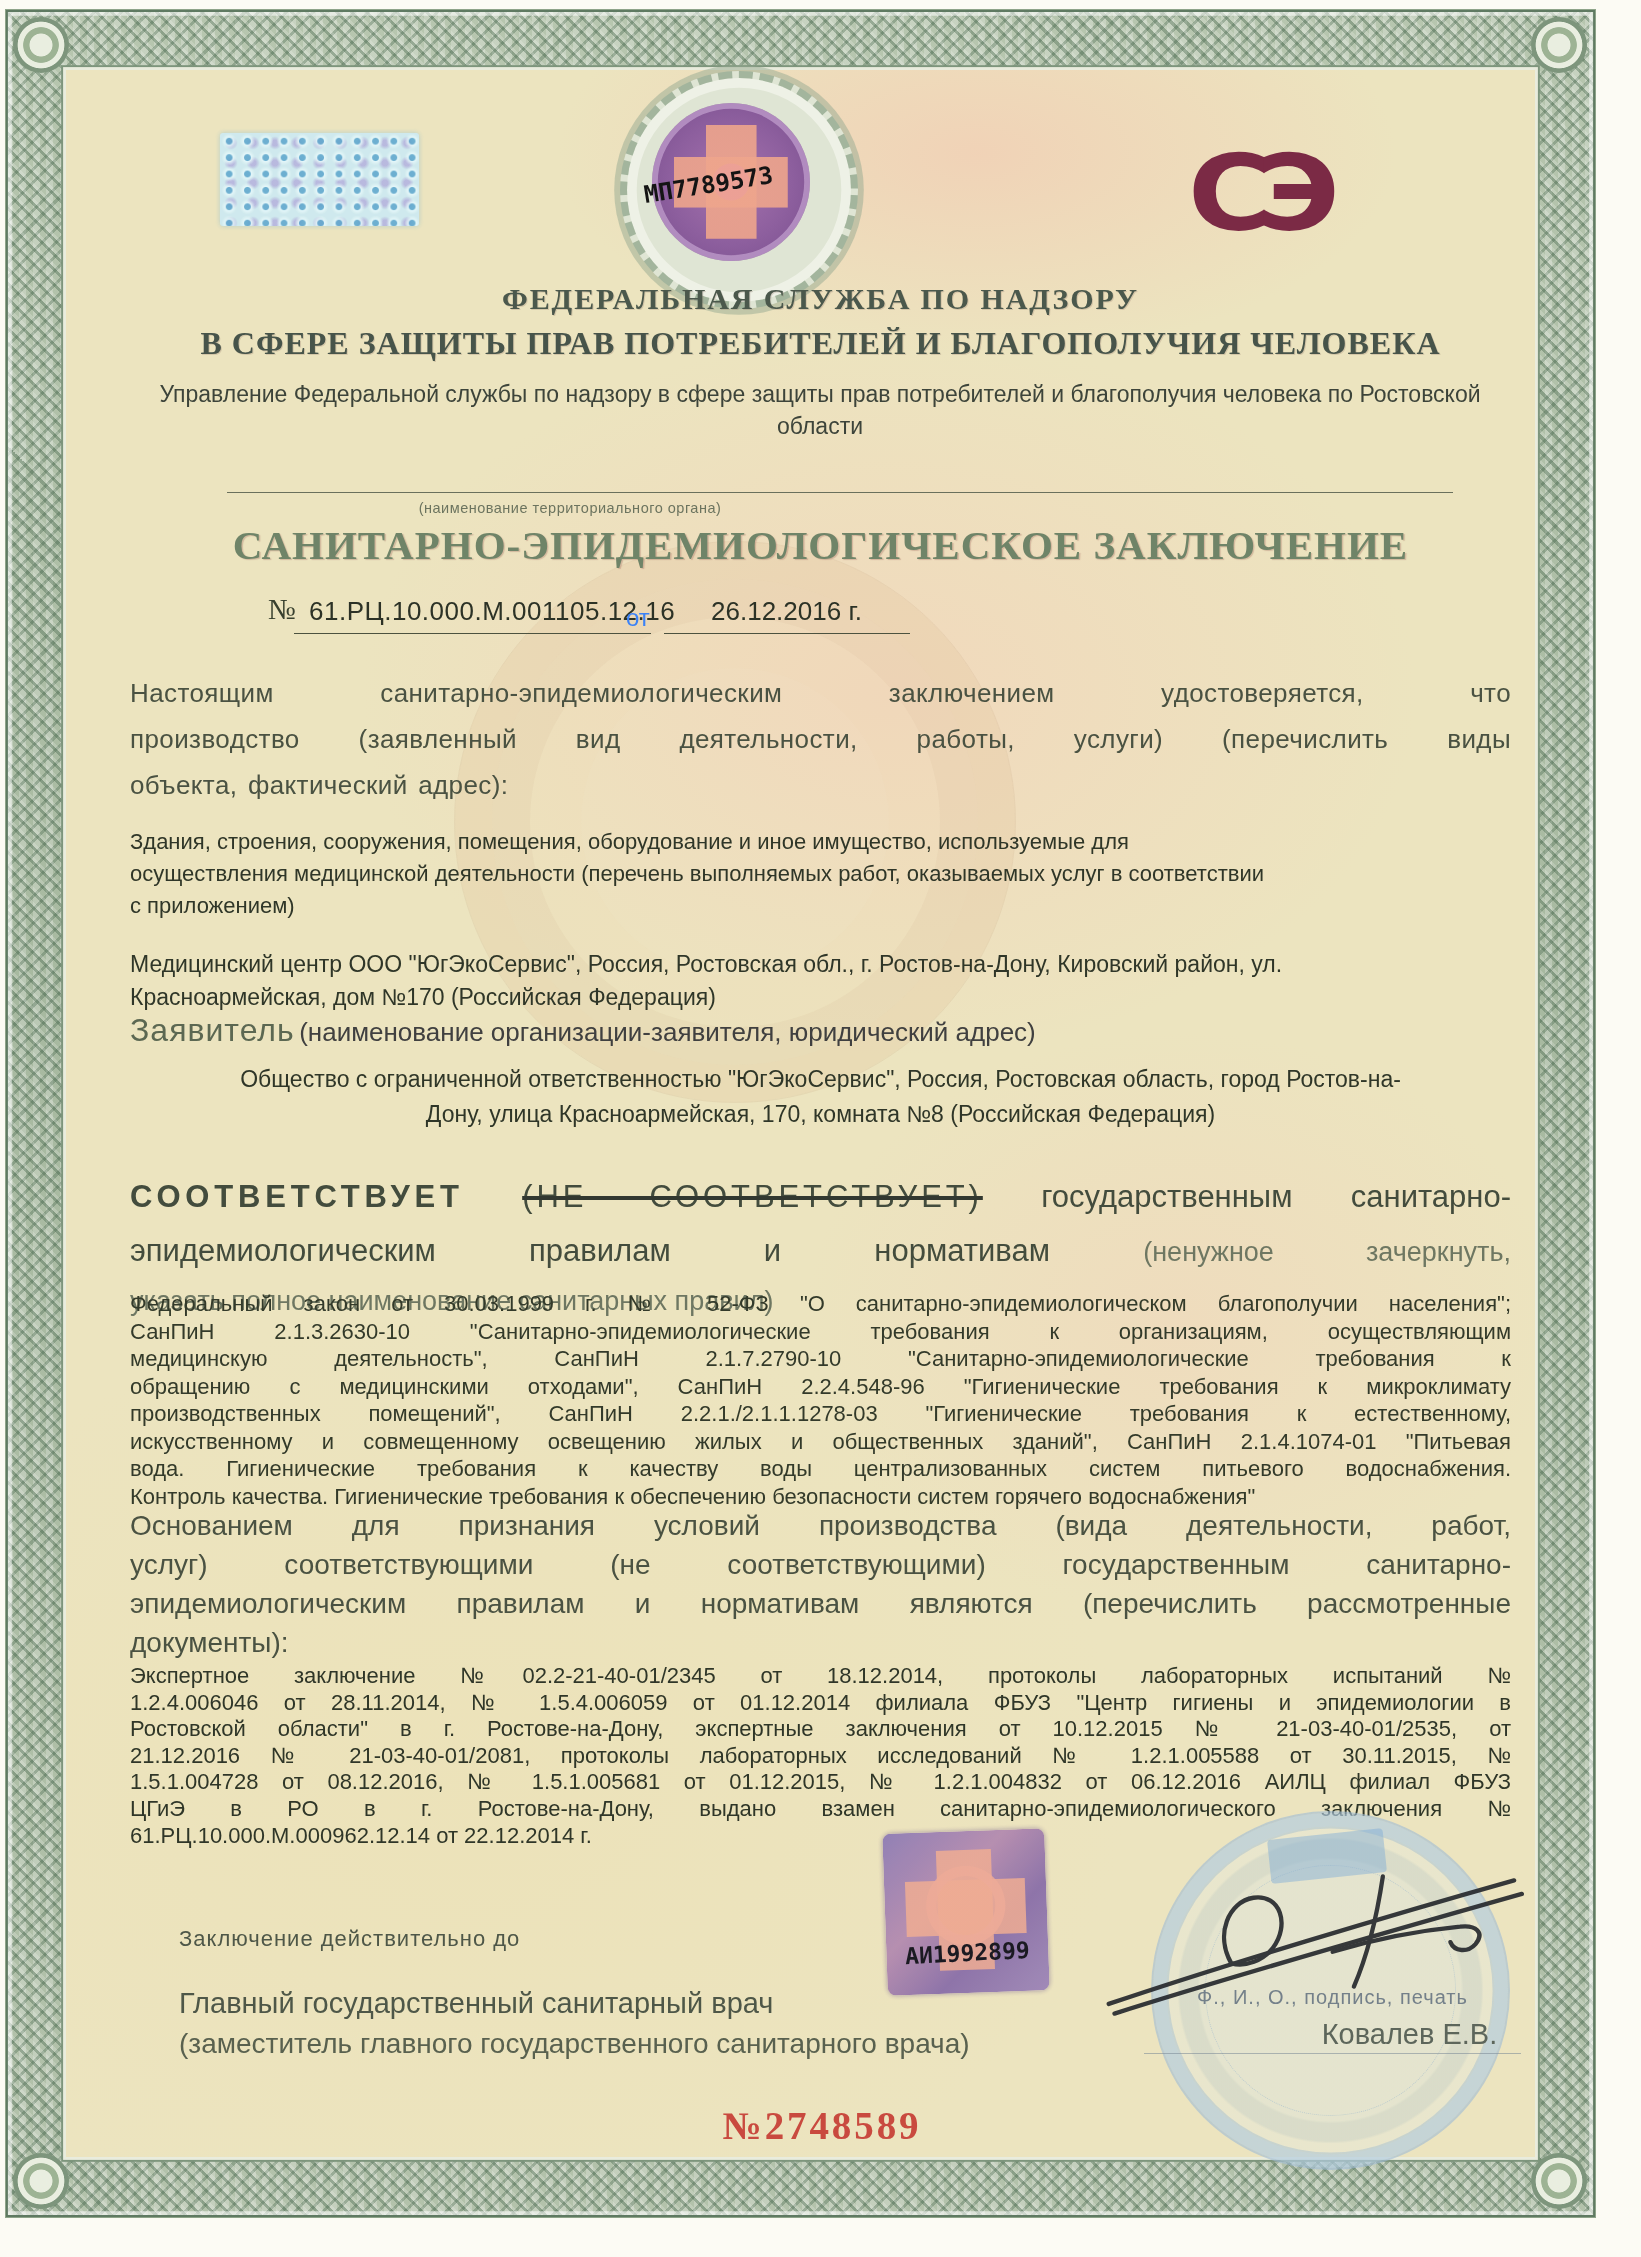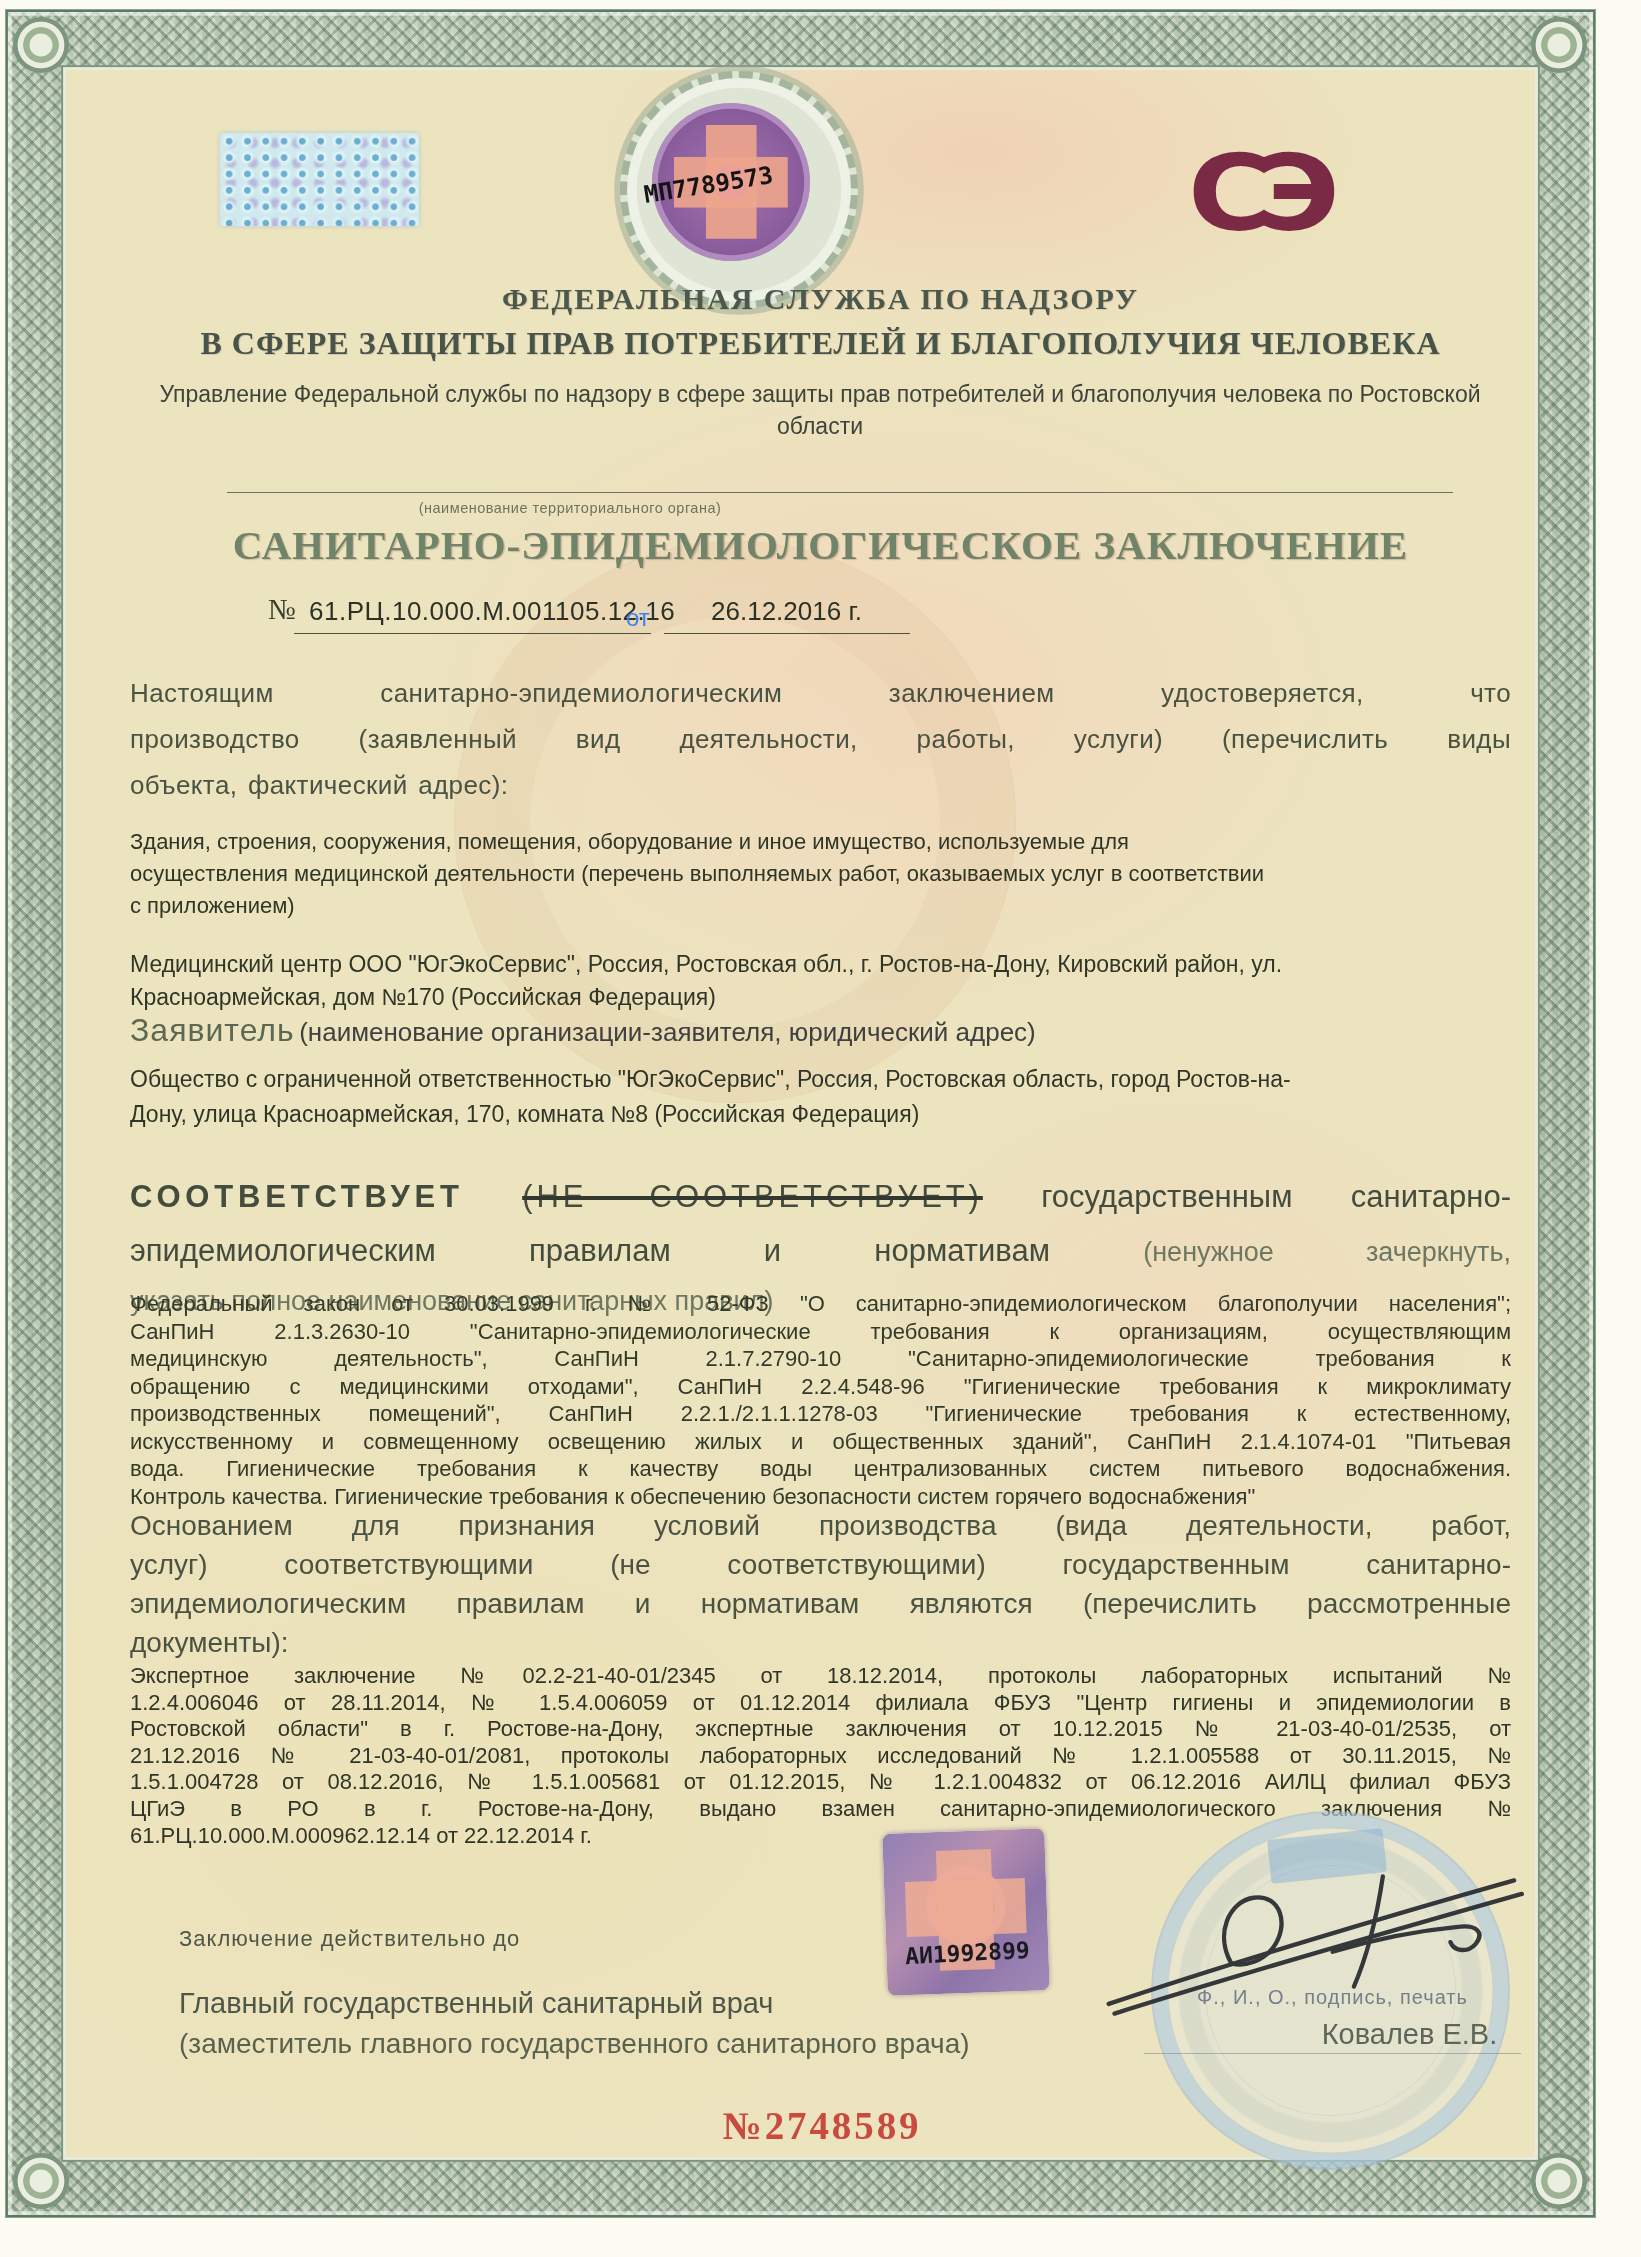--- a/index.html
+++ b/index.html
@@ -79,21 +79,21 @@
   .date-value{left:666px;top:596px;width:241px;text-align:center;font-size:26px;color:#2c3226;}
   .u2{left:664px;top:633px;width:246px;height:0;border-top:1.4px solid #4c523f;}
   .jline{text-align:justify;text-align-last:justify;}
   .jline.last{text-align-last:left;}
   .intro{left:130px;top:670px;width:1381px;font-size:26px;line-height:46px;color:#4a5242;word-spacing:2.9px;letter-spacing:0.4px;}
   .activity{left:130px;top:826px;width:1381px;font-size:22px;line-height:32px;color:#2f3628;}
   .objaddr{left:130px;top:948px;width:1381px;font-size:23px;line-height:33px;color:#2f3628;}
   .applicant-row{left:130px;top:1012px;width:1381px;}
   .applicant-label{font-size:32px;color:#5c6852;letter-spacing:1px;}
   .applicant-caption{font-size:26px;color:#404040;}
-  .applicant{left:130px;top:1062px;width:1381px;font-size:23px;line-height:35px;color:#2f3628;}
+  .applicant{left:130px;top:1062px;width:1381px;font-size:23px;line-height:35px;color:#2f3628;text-align:center;}
   .conform{left:130px;top:1170px;width:1381px;font-size:31px;line-height:54px;color:#434c3d;}
   .conform .word{font-weight:bold;letter-spacing:4.8px;}
   .conform .struck{letter-spacing:3.9px;text-decoration:line-through;text-decoration-thickness:3.9px;text-decoration-color:#323830;}
   .conform .cap{font-size:27px;color:#6e7762;}
   .conform-line3{font-size:27px;color:#6e7762;line-height:44px;}
   .regs{left:130px;top:1290px;width:1381px;font-size:22px;line-height:27.5px;color:#333a2a;}
   .basis{left:130px;top:1506px;width:1381px;font-size:28px;line-height:39px;color:#4a5242;word-spacing:1.9px;}
   .docs{left:130px;top:1663px;width:1381px;font-size:22px;line-height:26.6px;color:#2f3628;}
   .valid{left:179px;top:1926px;font-size:22px;color:#4e5748;letter-spacing:1px;}
   .chief{left:179px;top:1987px;font-size:29px;color:#4e5748;}

